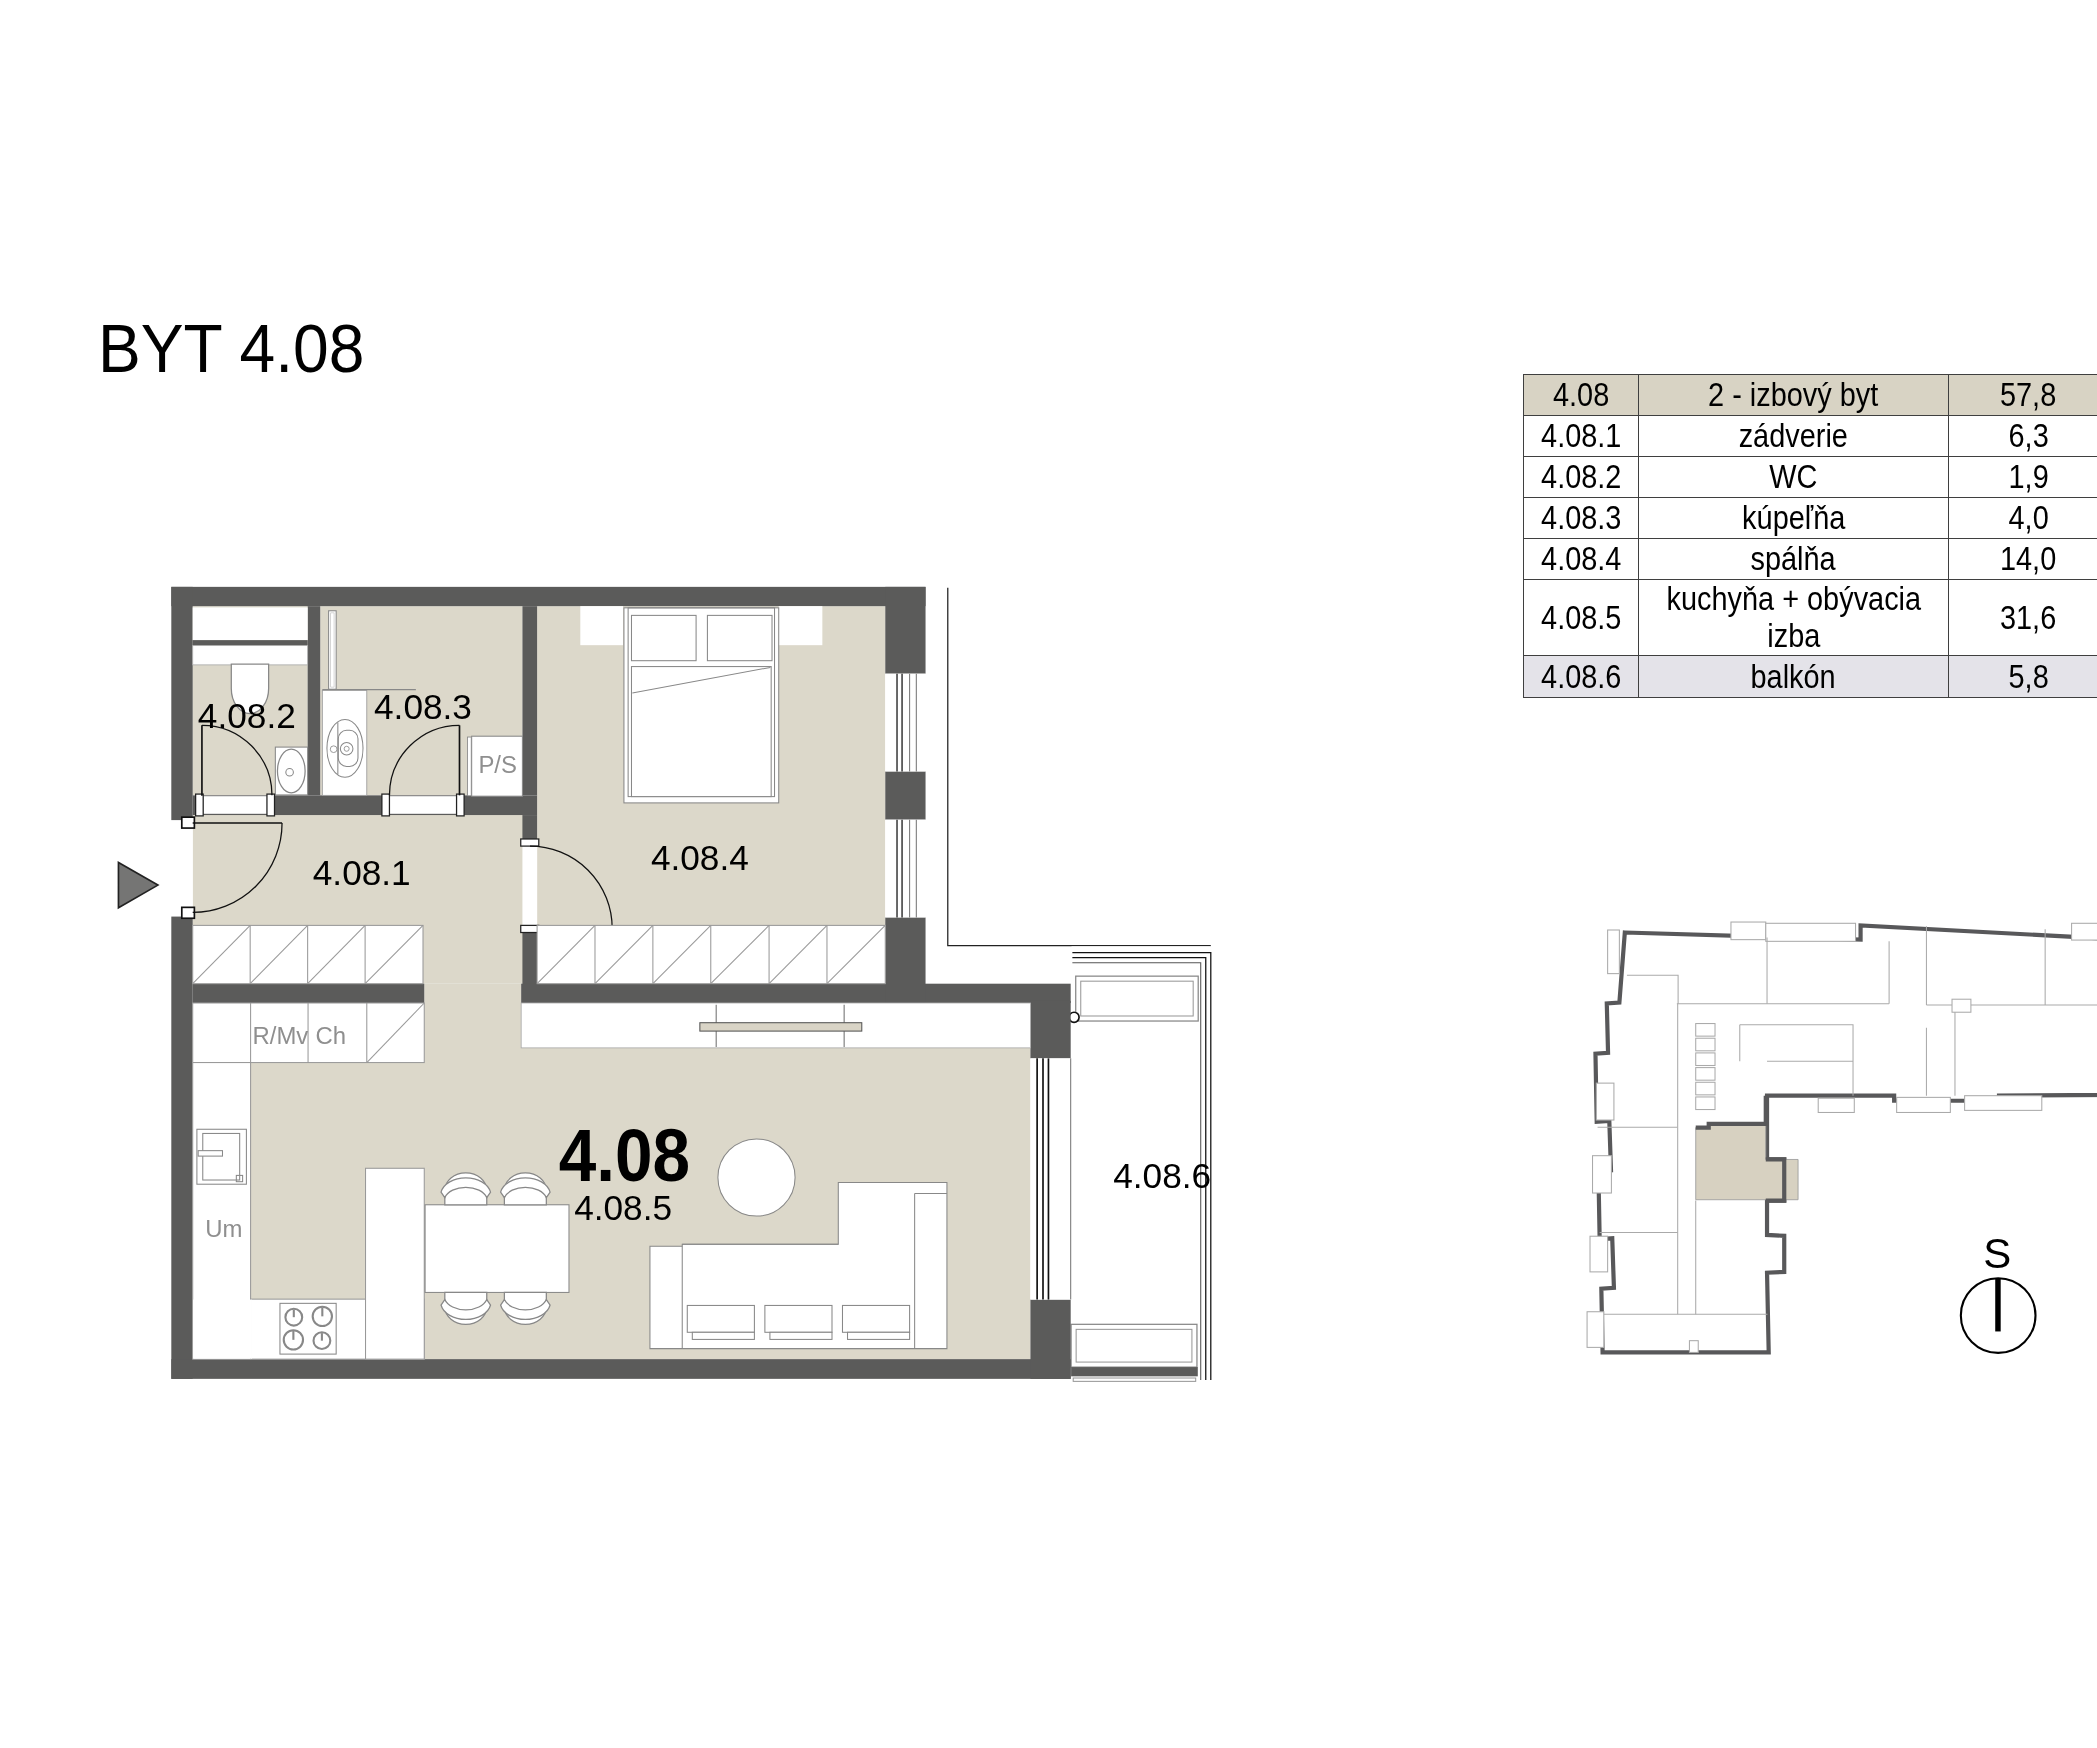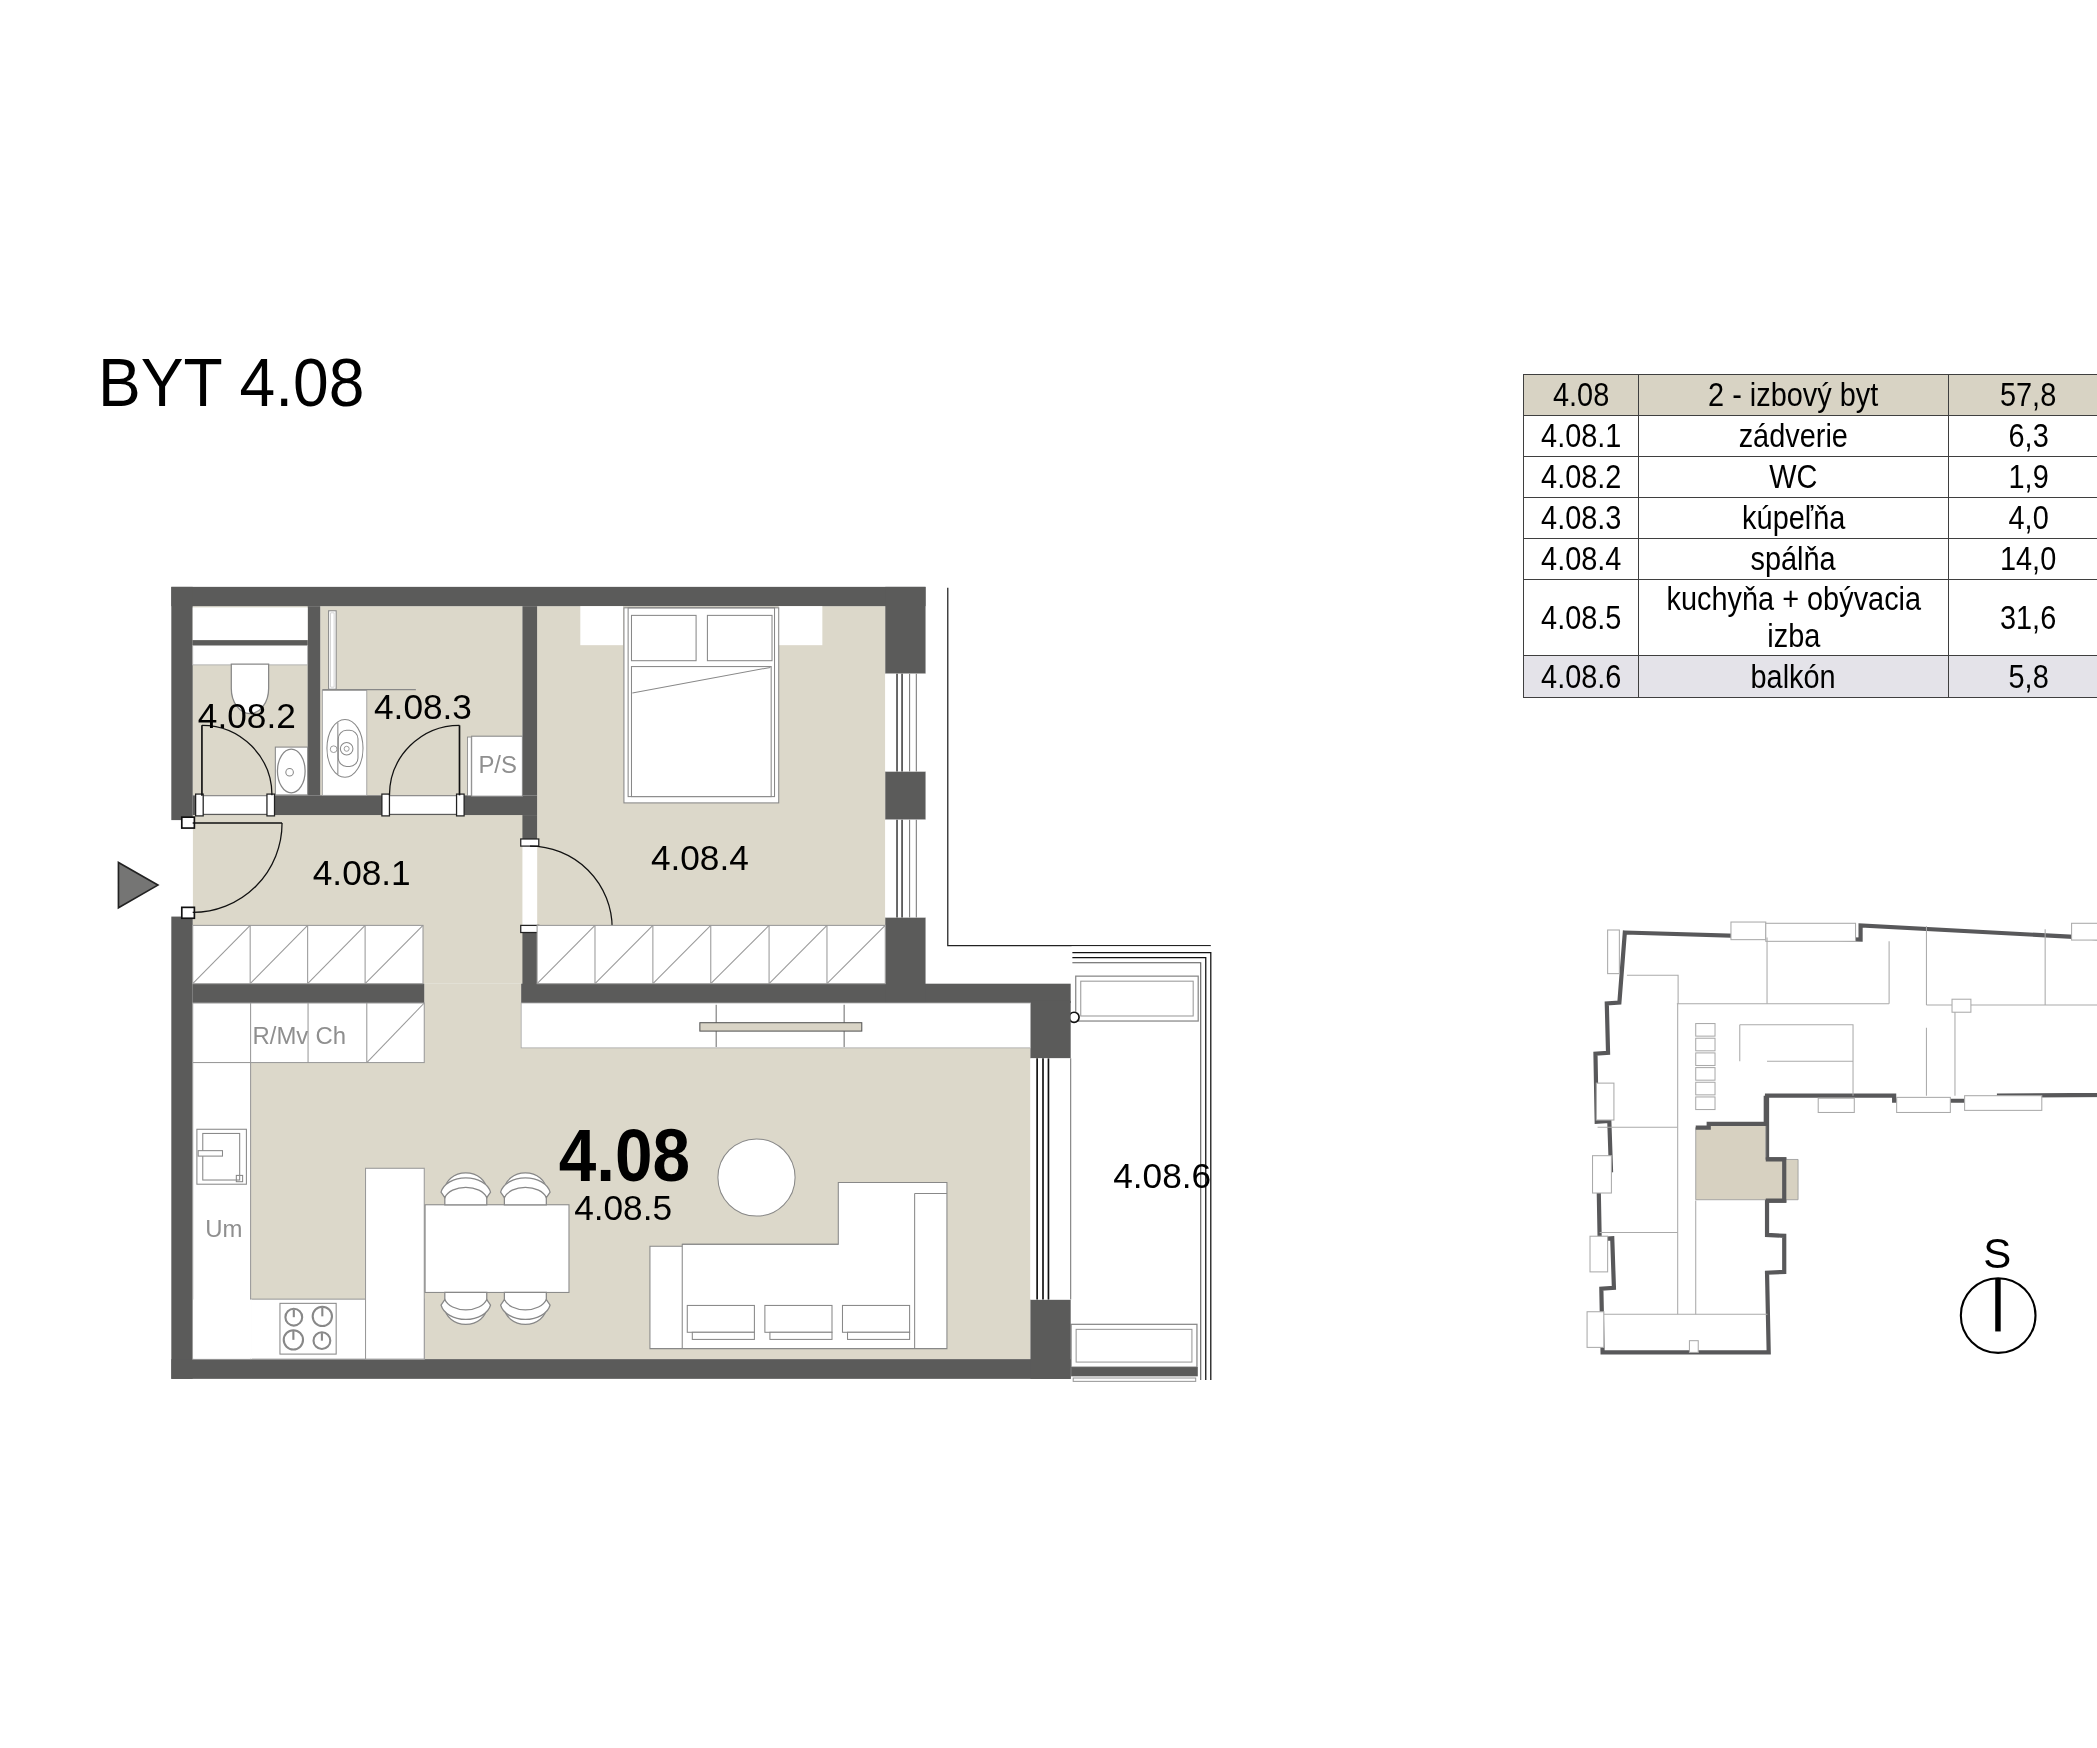--- a/index.html
+++ b/index.html
@@ -1,17 +1,17 @@
 <!DOCTYPE html>
 <html style="font-size:6.7px"><head>
 <meta charset="utf-8">
 <style>
   html,body{margin:0;padding:0;background:#ffffff;}
   body{width:2185px;height:1748px;position:relative;font-family:"Liberation Sans",sans-serif;}
-  #title{position:absolute;left:98px;top:309px;font-size:69px;color:#000;margin-top:34px;}
+  #title{position:absolute;left:98px;top:309px;font-size:69px;color:#000;}
   #title span{display:inline-block;transform:scaleX(0.93);transform-origin:0 0;}
   #areas{position:absolute;left:1523px;top:374px;border-collapse:collapse;table-layout:fixed;font-size:34px;color:#000;}
   #areas td{border:1.3px solid #3f3f3f;text-align:center;vertical-align:middle;padding:0;line-height:1.1;}
   #areas td span{display:inline-block;transform:scaleX(0.85);transform-origin:50% 50%;white-space:nowrap;}
   .beigebg{background:#d8d3c4;}
   .graybg{background:#e4e3e9;}
 </style>
 </head>
 <body>
 

